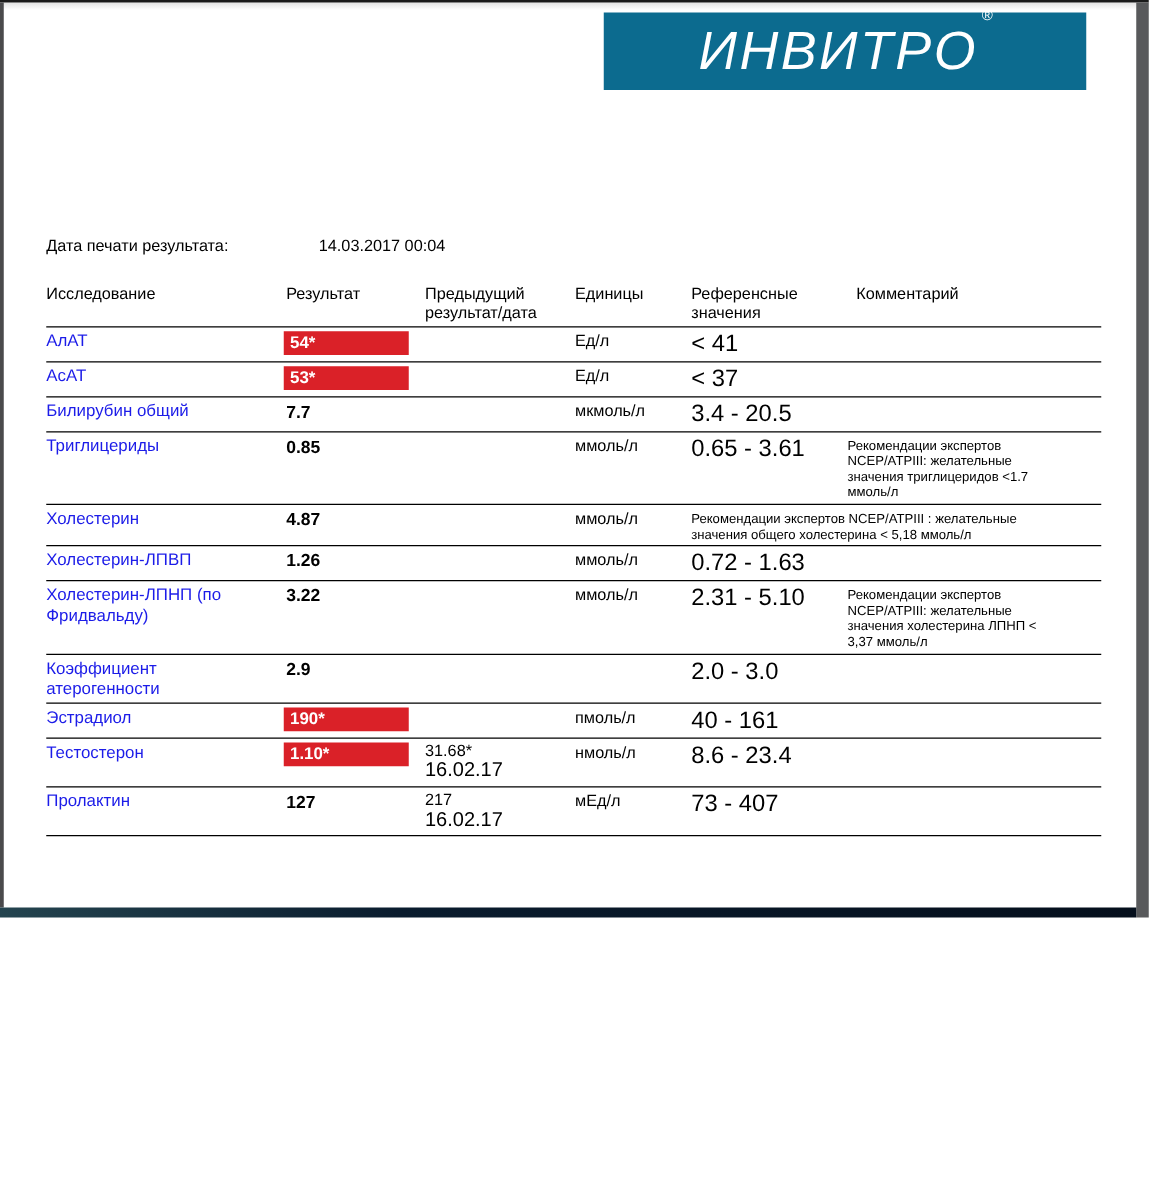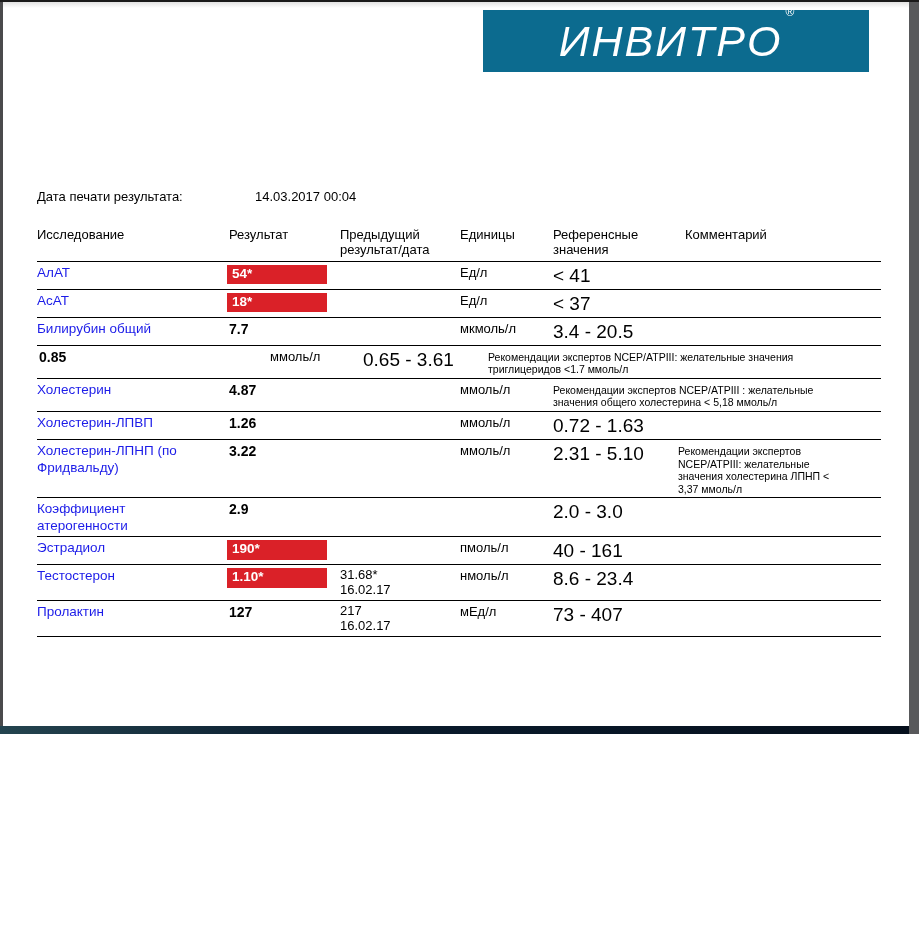--- a/index.html
+++ b/index.html
@@ -52,21 +52,21 @@
   .thead .col-comment { padding-left: 7px; }
 
   .trow .col-test { color: var(--test-name, #1c1ce8); font-size: 13.5px; line-height: 1.22; }
   .trow .col-result { font-weight: bold; font-size: 14px; }
   .result-value { display: inline-block; line-height: 1.2; }
   .result-value.flagged {
     width: 100px; background: var(--flag-bg, #da2128); color: #fff;
     font-size: 13.5px; padding: 1px 0 2px 5px; margin-left: -2px;
   }
   .trow .col-prev { font-size: 13px; line-height: 1.15; }
-  .prev-date { font-size: 13px; }
+  .prev-date { font-size: 16px; }
   .trow .col-units { font-size: 13px; }
   .trow .col-ref { font-size: 19px; }
   .trow .col-comment { font-size: 10.5px; line-height: 1.2; padding-top: 2px; }
 </style>
 </head>
 <body>
 
 <div class="page">
 
   <div class="edge-top"></div>
@@ -104,21 +104,21 @@
       <div></div>
       <div class="prev-date"></div>
     </div>
     <div class="col-units">Ед/л</div>
     <div class="col-ref">&lt; 41</div>
     <div class="col-comment"></div>
   </div>
           <div class="trow">
     <div class="col-test">АсАТ</div>
     <div class="col-result">
-      <span class="result-value flagged">18*</span>
+      <span class="result-value flagged">53*</span>
     </div>
     <div class="col-prev">
       <div></div>
       <div class="prev-date"></div>
     </div>
     <div class="col-units">Ед/л</div>
     <div class="col-ref">&lt; 37</div>
     <div class="col-comment"></div>
   </div>
           <div class="trow">
@@ -128,20 +128,21 @@
     </div>
     <div class="col-prev">
       <div></div>
       <div class="prev-date"></div>
     </div>
     <div class="col-units">мкмоль/л</div>
     <div class="col-ref">3.4 - 20.5</div>
     <div class="col-comment"></div>
   </div>
           <div class="trow">
+    <div class="col-test">Триглицериды</div>
     <div class="col-result">
       <span class="result-value">0.85</span>
     </div>
     <div class="col-prev">
       <div></div>
       <div class="prev-date"></div>
     </div>
     <div class="col-units">ммоль/л</div>
     <div class="col-ref">0.65 - 3.61</div>
     <div class="col-comment">Рекомендации экспертов NCEP/ATPIII: желательные значения триглицеридов &lt;1.7 ммоль/л</div>

